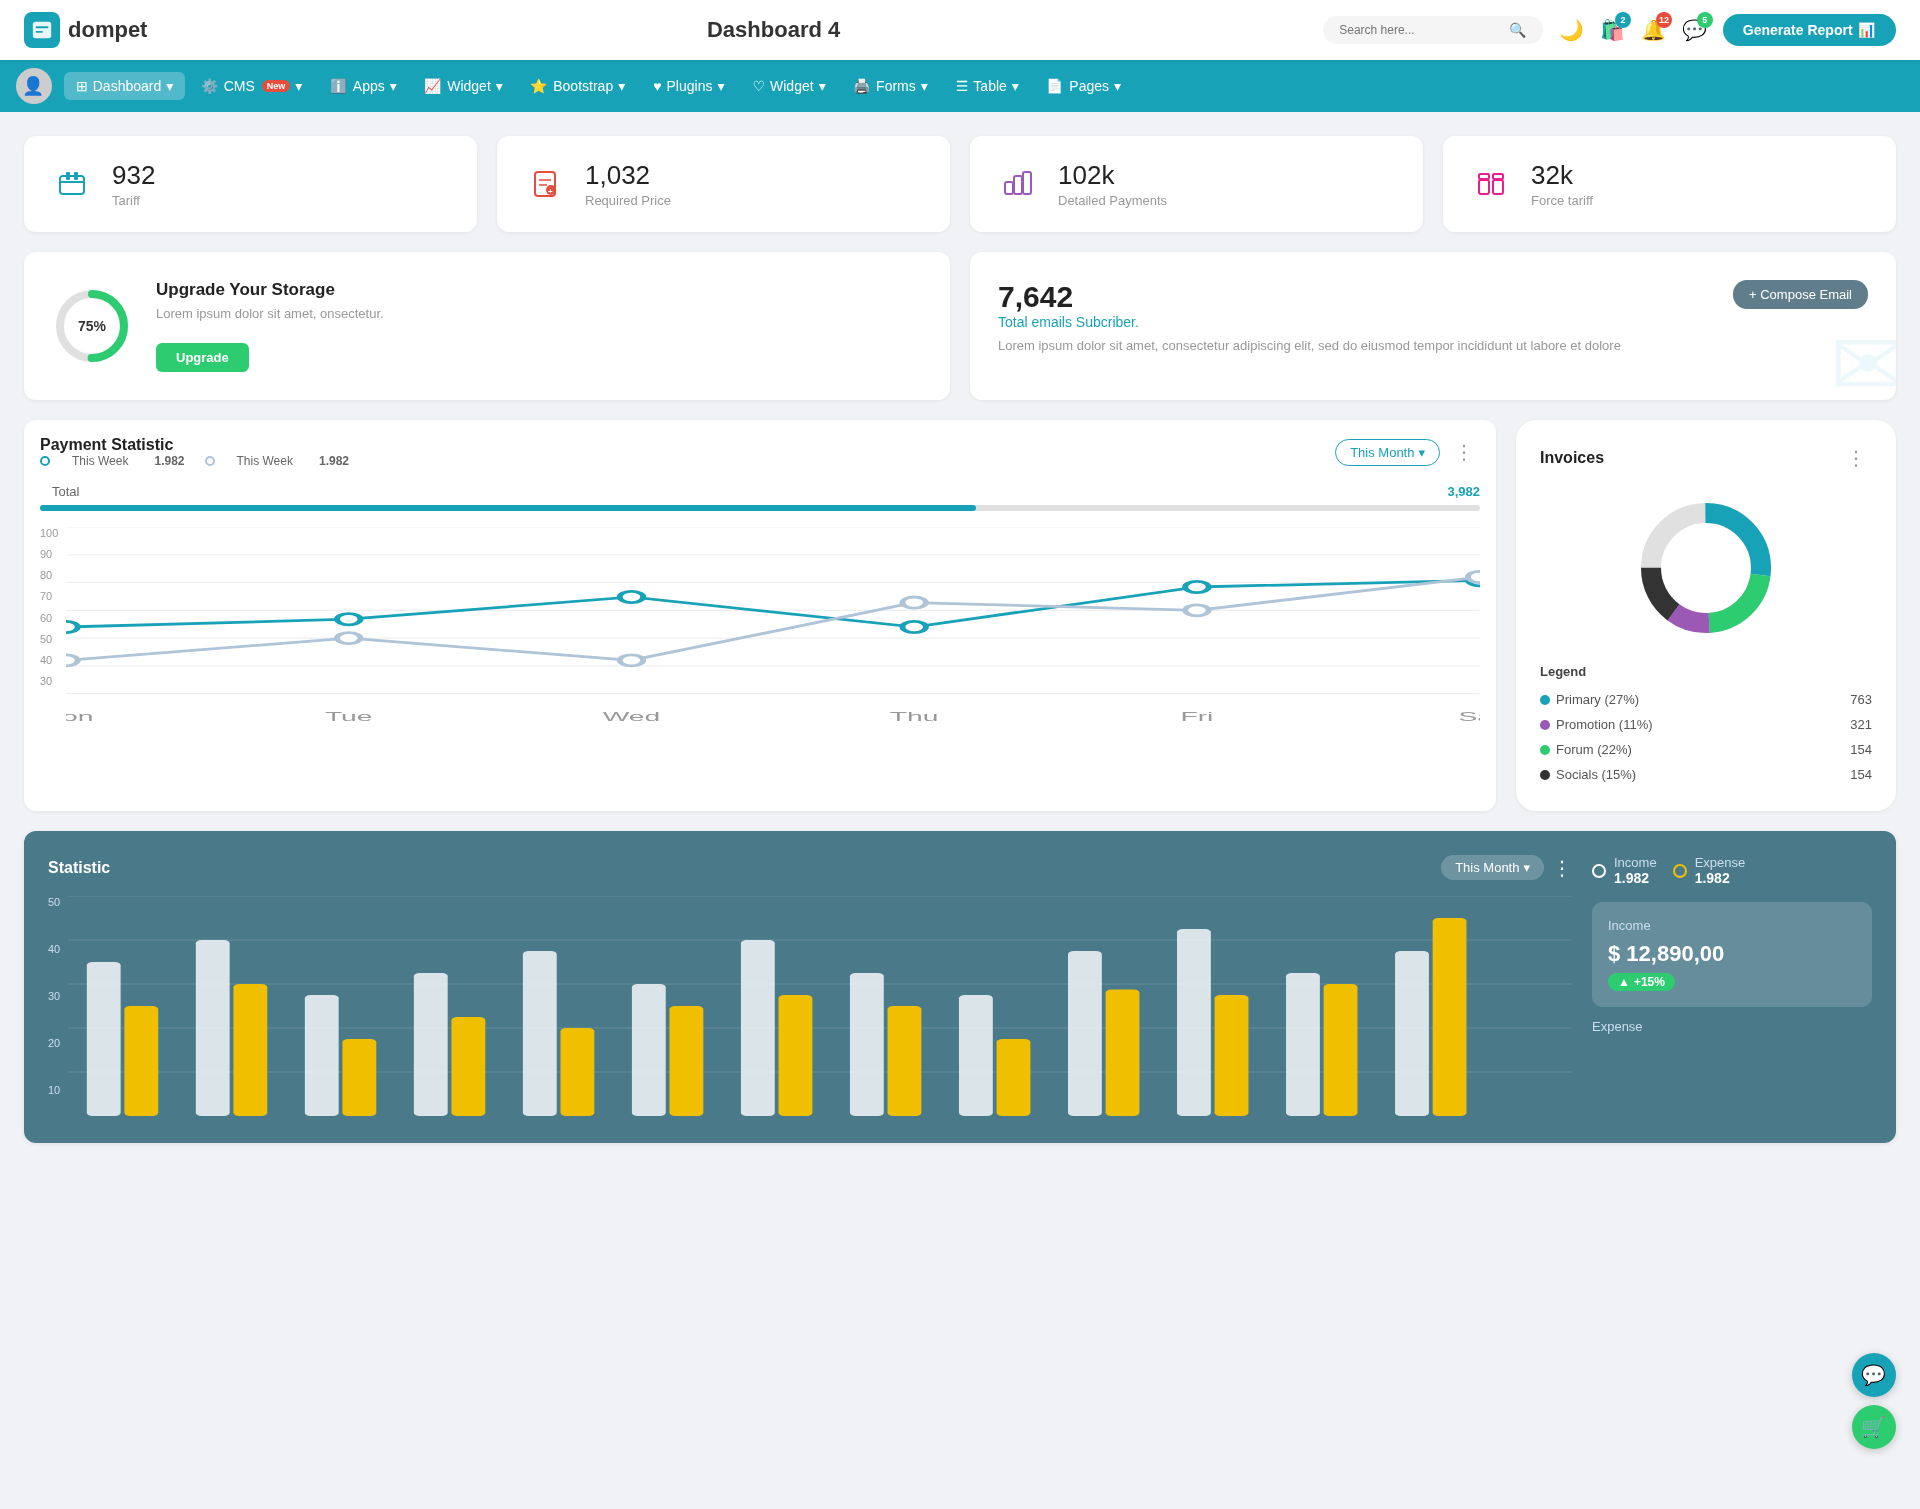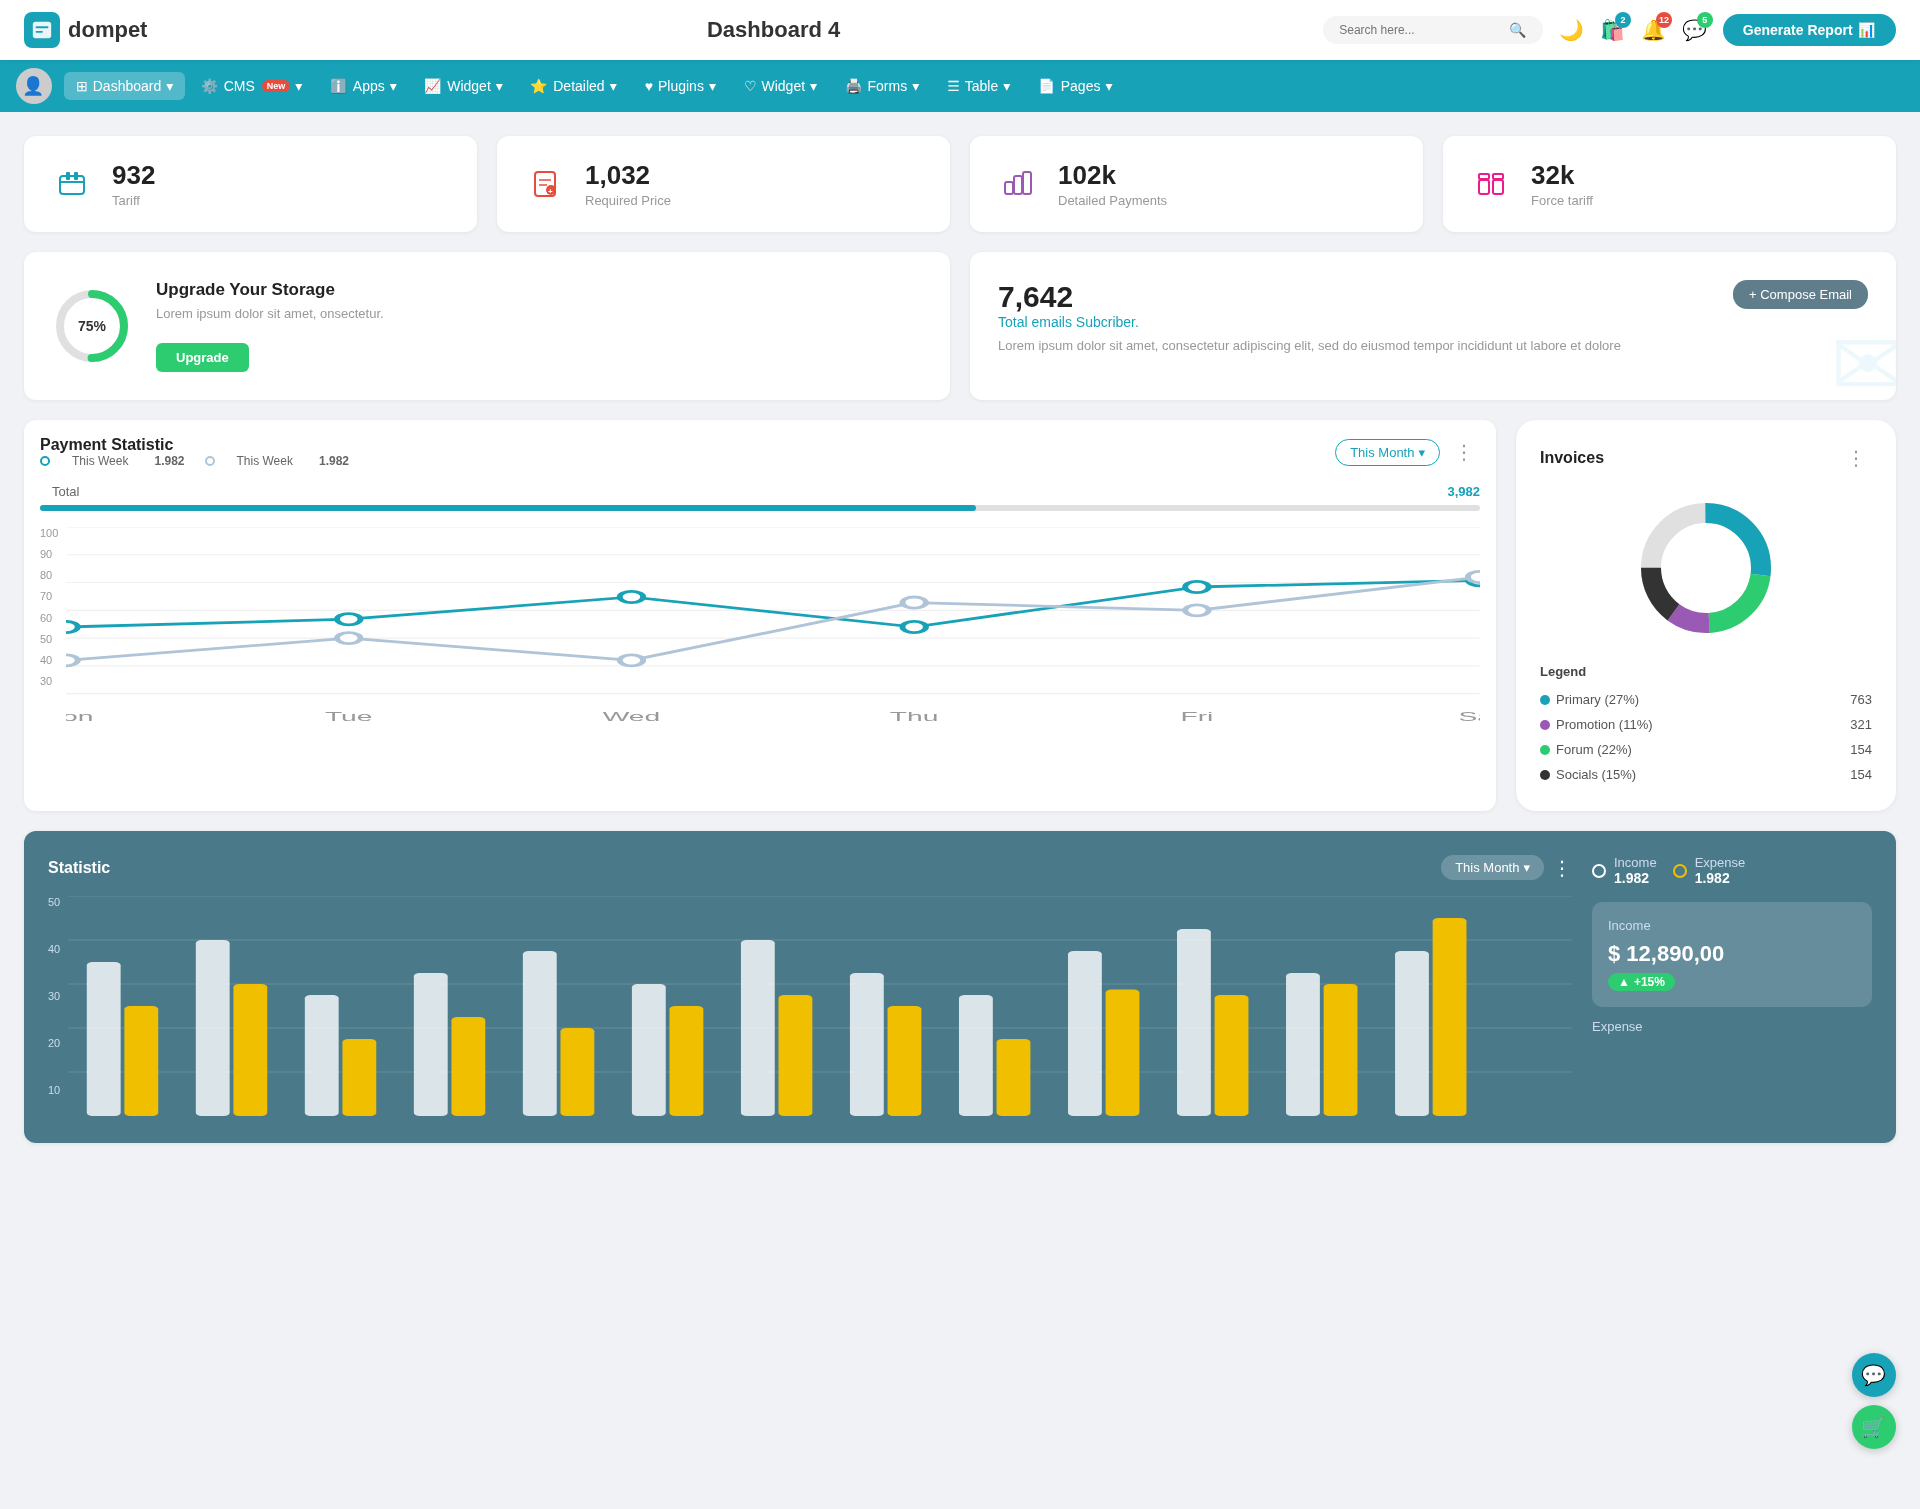--- a/index.html
+++ b/index.html
@@ -44,21 +44,21 @@
     .nav-badge-new { background: #e74c3c; color: #fff; font-size: 9px; font-weight: 700; padding: 1px 5px; border-radius: 8px; margin-left: 2px; }
 
     
     .content { padding: 24px; }
 
     
     .stat-cards { display: grid; grid-template-columns: repeat(4, 1fr); gap: 20px; margin-bottom: 20px; }
     .stat-card { background: #fff; border-radius: 12px; padding: 24px; display: flex; align-items: center; gap: 16px; box-shadow: 0 1px 4px rgba(0,0,0,0.06); }
     .stat-icon { width: 48px; height: 48px; display: flex; align-items: center; justify-content: center; font-size: 26px; border-radius: 8px; }
     .stat-info {}
-    .stat-value { font-size: 26px; font-weight: 700; color: #222; }
+    .stat-value { font-size: 26px; font-weight: 400; color: #222; }
     .stat-label { font-size: 13px; color: #999; margin-top: 2px; }
 
     
     .middle-row { display: grid; grid-template-columns: 1fr 1fr; gap: 20px; margin-bottom: 20px; }
     .storage-card { background: #fff; border-radius: 12px; padding: 28px; display: flex; align-items: center; gap: 24px; box-shadow: 0 1px 4px rgba(0,0,0,0.06); }
     .donut-container { position: relative; width: 80px; height: 80px; flex-shrink: 0; }
     .donut-label { position: absolute; top: 50%; left: 50%; transform: translate(-50%, -50%); font-size: 14px; font-weight: 700; color: #333; }
     .storage-info h3 { font-size: 17px; font-weight: 700; color: #222; margin-bottom: 6px; }
     .storage-info p { font-size: 13px; color: #999; margin-bottom: 22px; }
     .btn-upgrade { background: #2ecc71; color: #fff; border: none; border-radius: 6px; padding: 7px 20px; font-size: 13px; font-weight: 600; cursor: pointer; }
@@ -176,21 +176,21 @@
     <span>Apps</span>
     <span>▾</span>
   </div>
   <div class="nav-item">
     <span>📈</span>
     <span>Widget</span>
     <span>▾</span>
   </div>
   <div class="nav-item">
     <span>⭐</span>
-    <span>Detailed</span>
+    <span>Bootstrap</span>
     <span>▾</span>
   </div>
   <div class="nav-item">
     <span>♥</span>
     <span>Plugins</span>
     <span>▾</span>
   </div>
   <div class="nav-item">
     <span>♡</span>
     <span>Widget</span>

